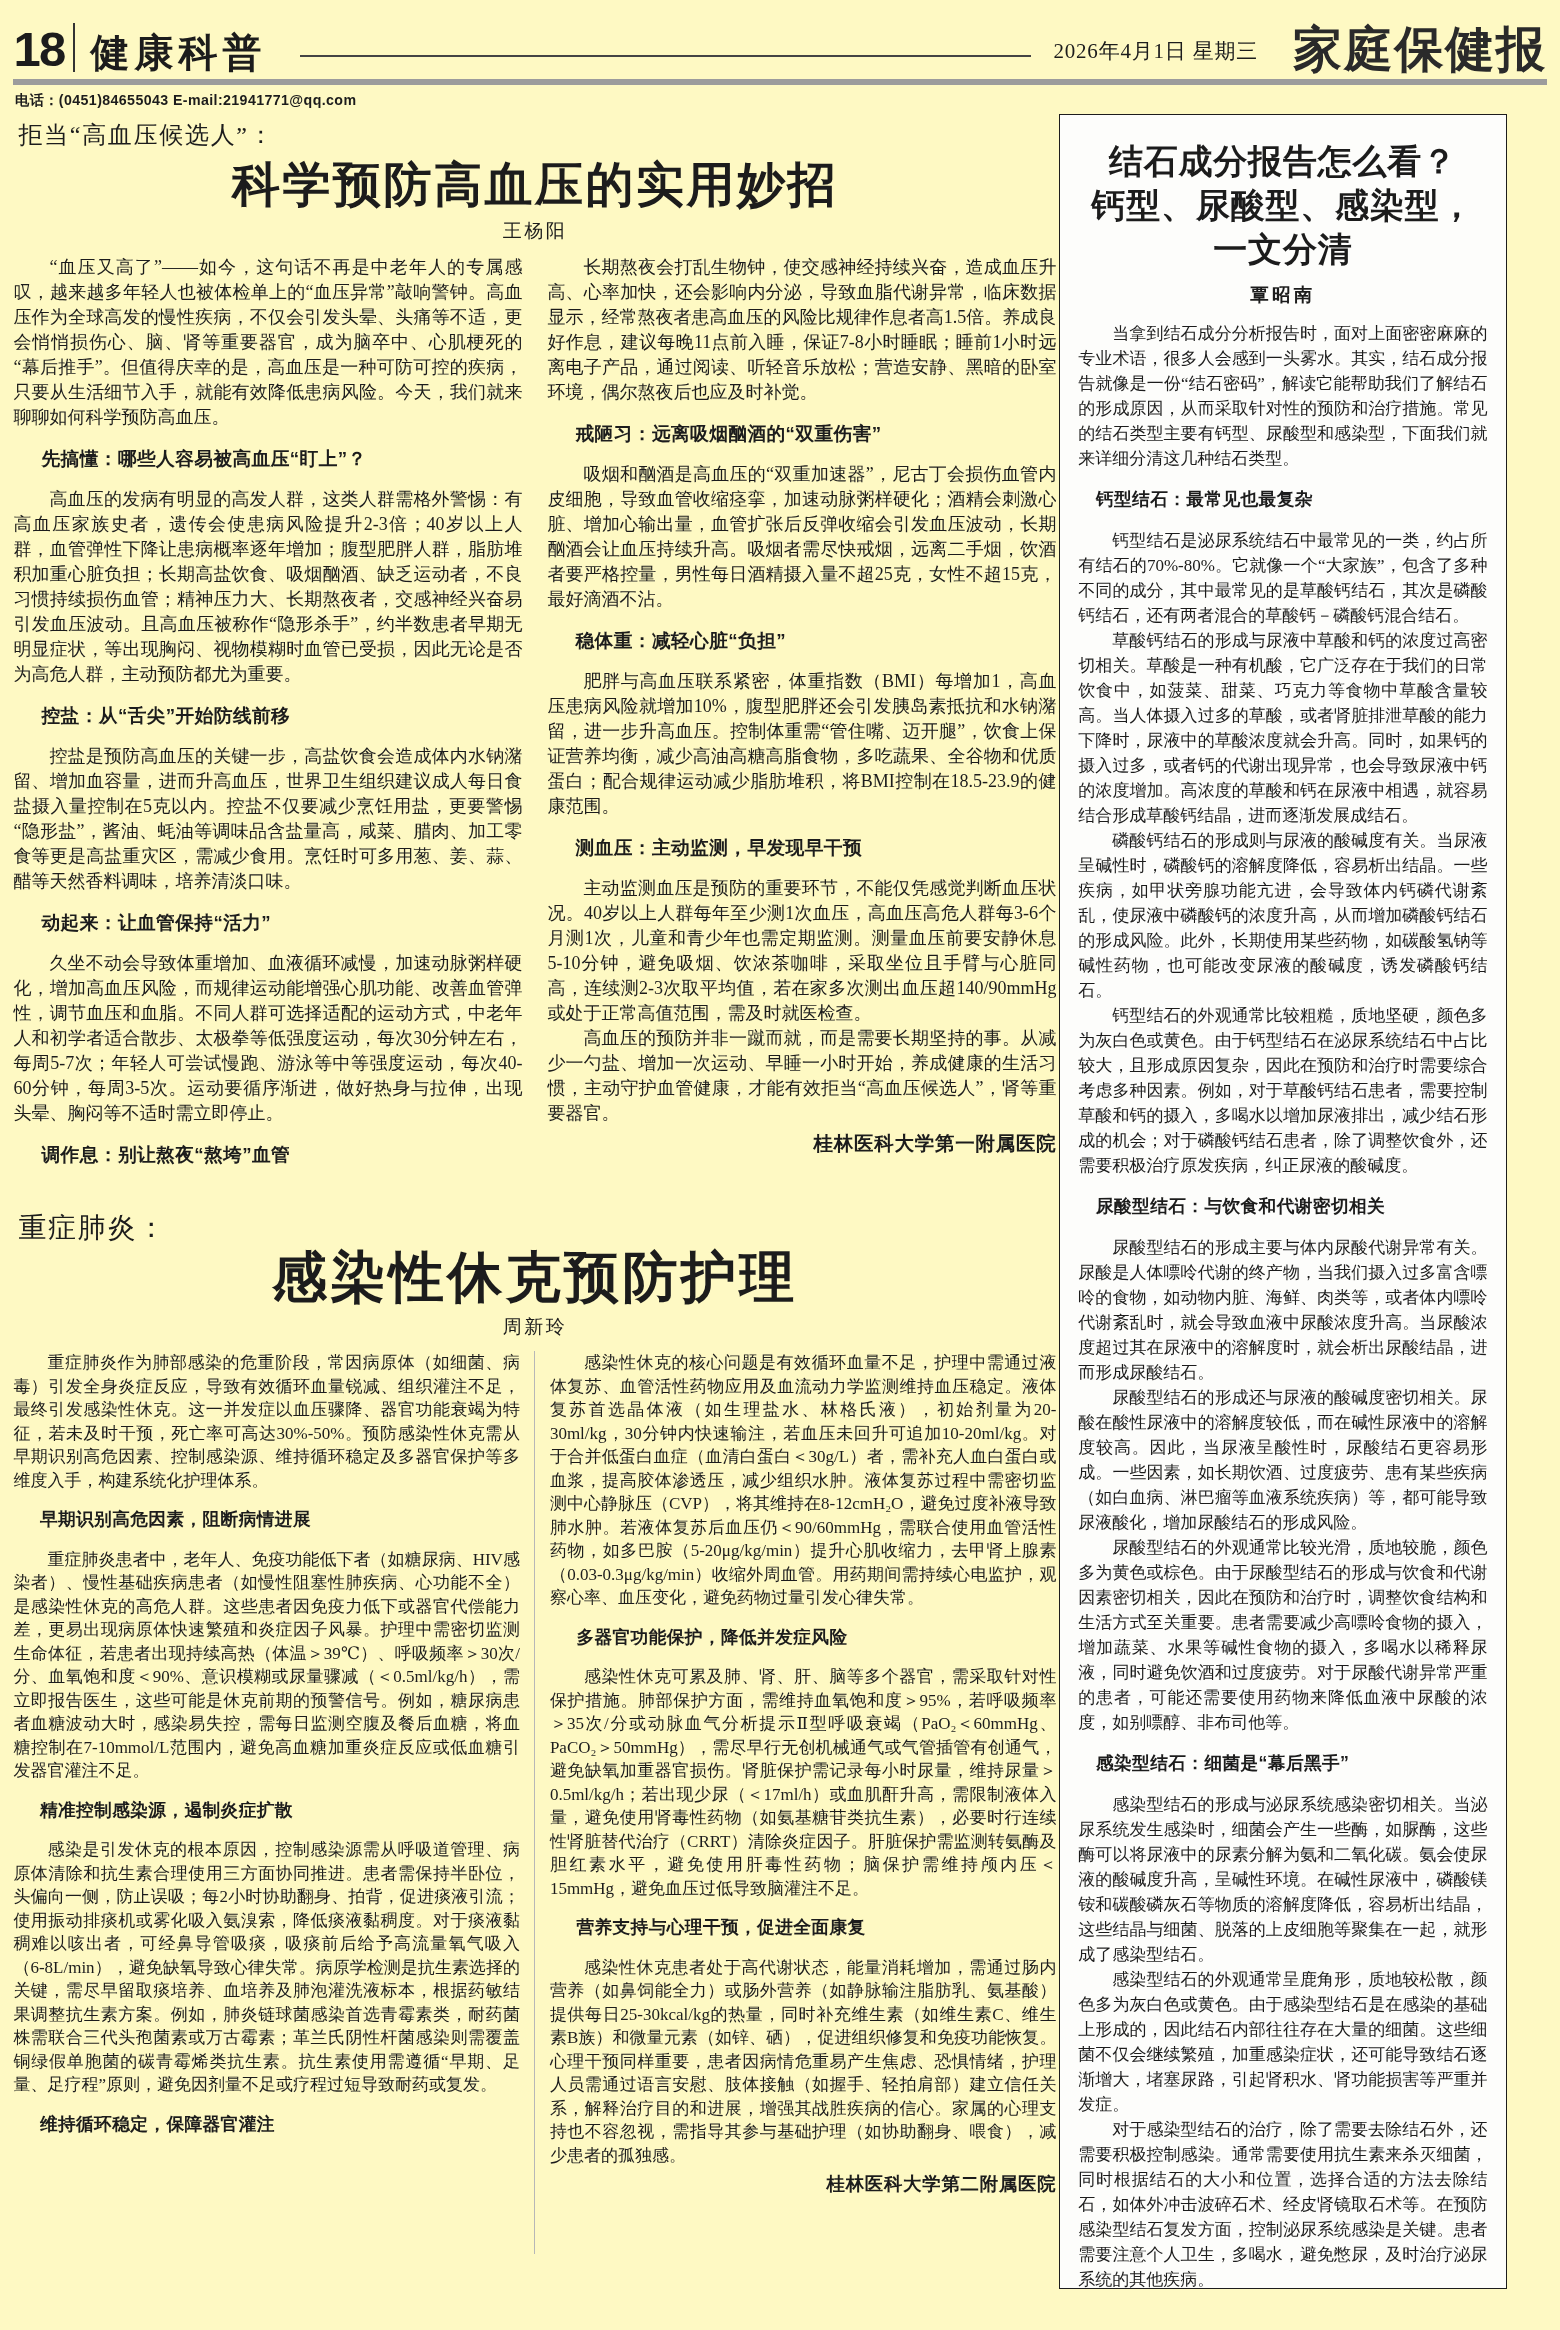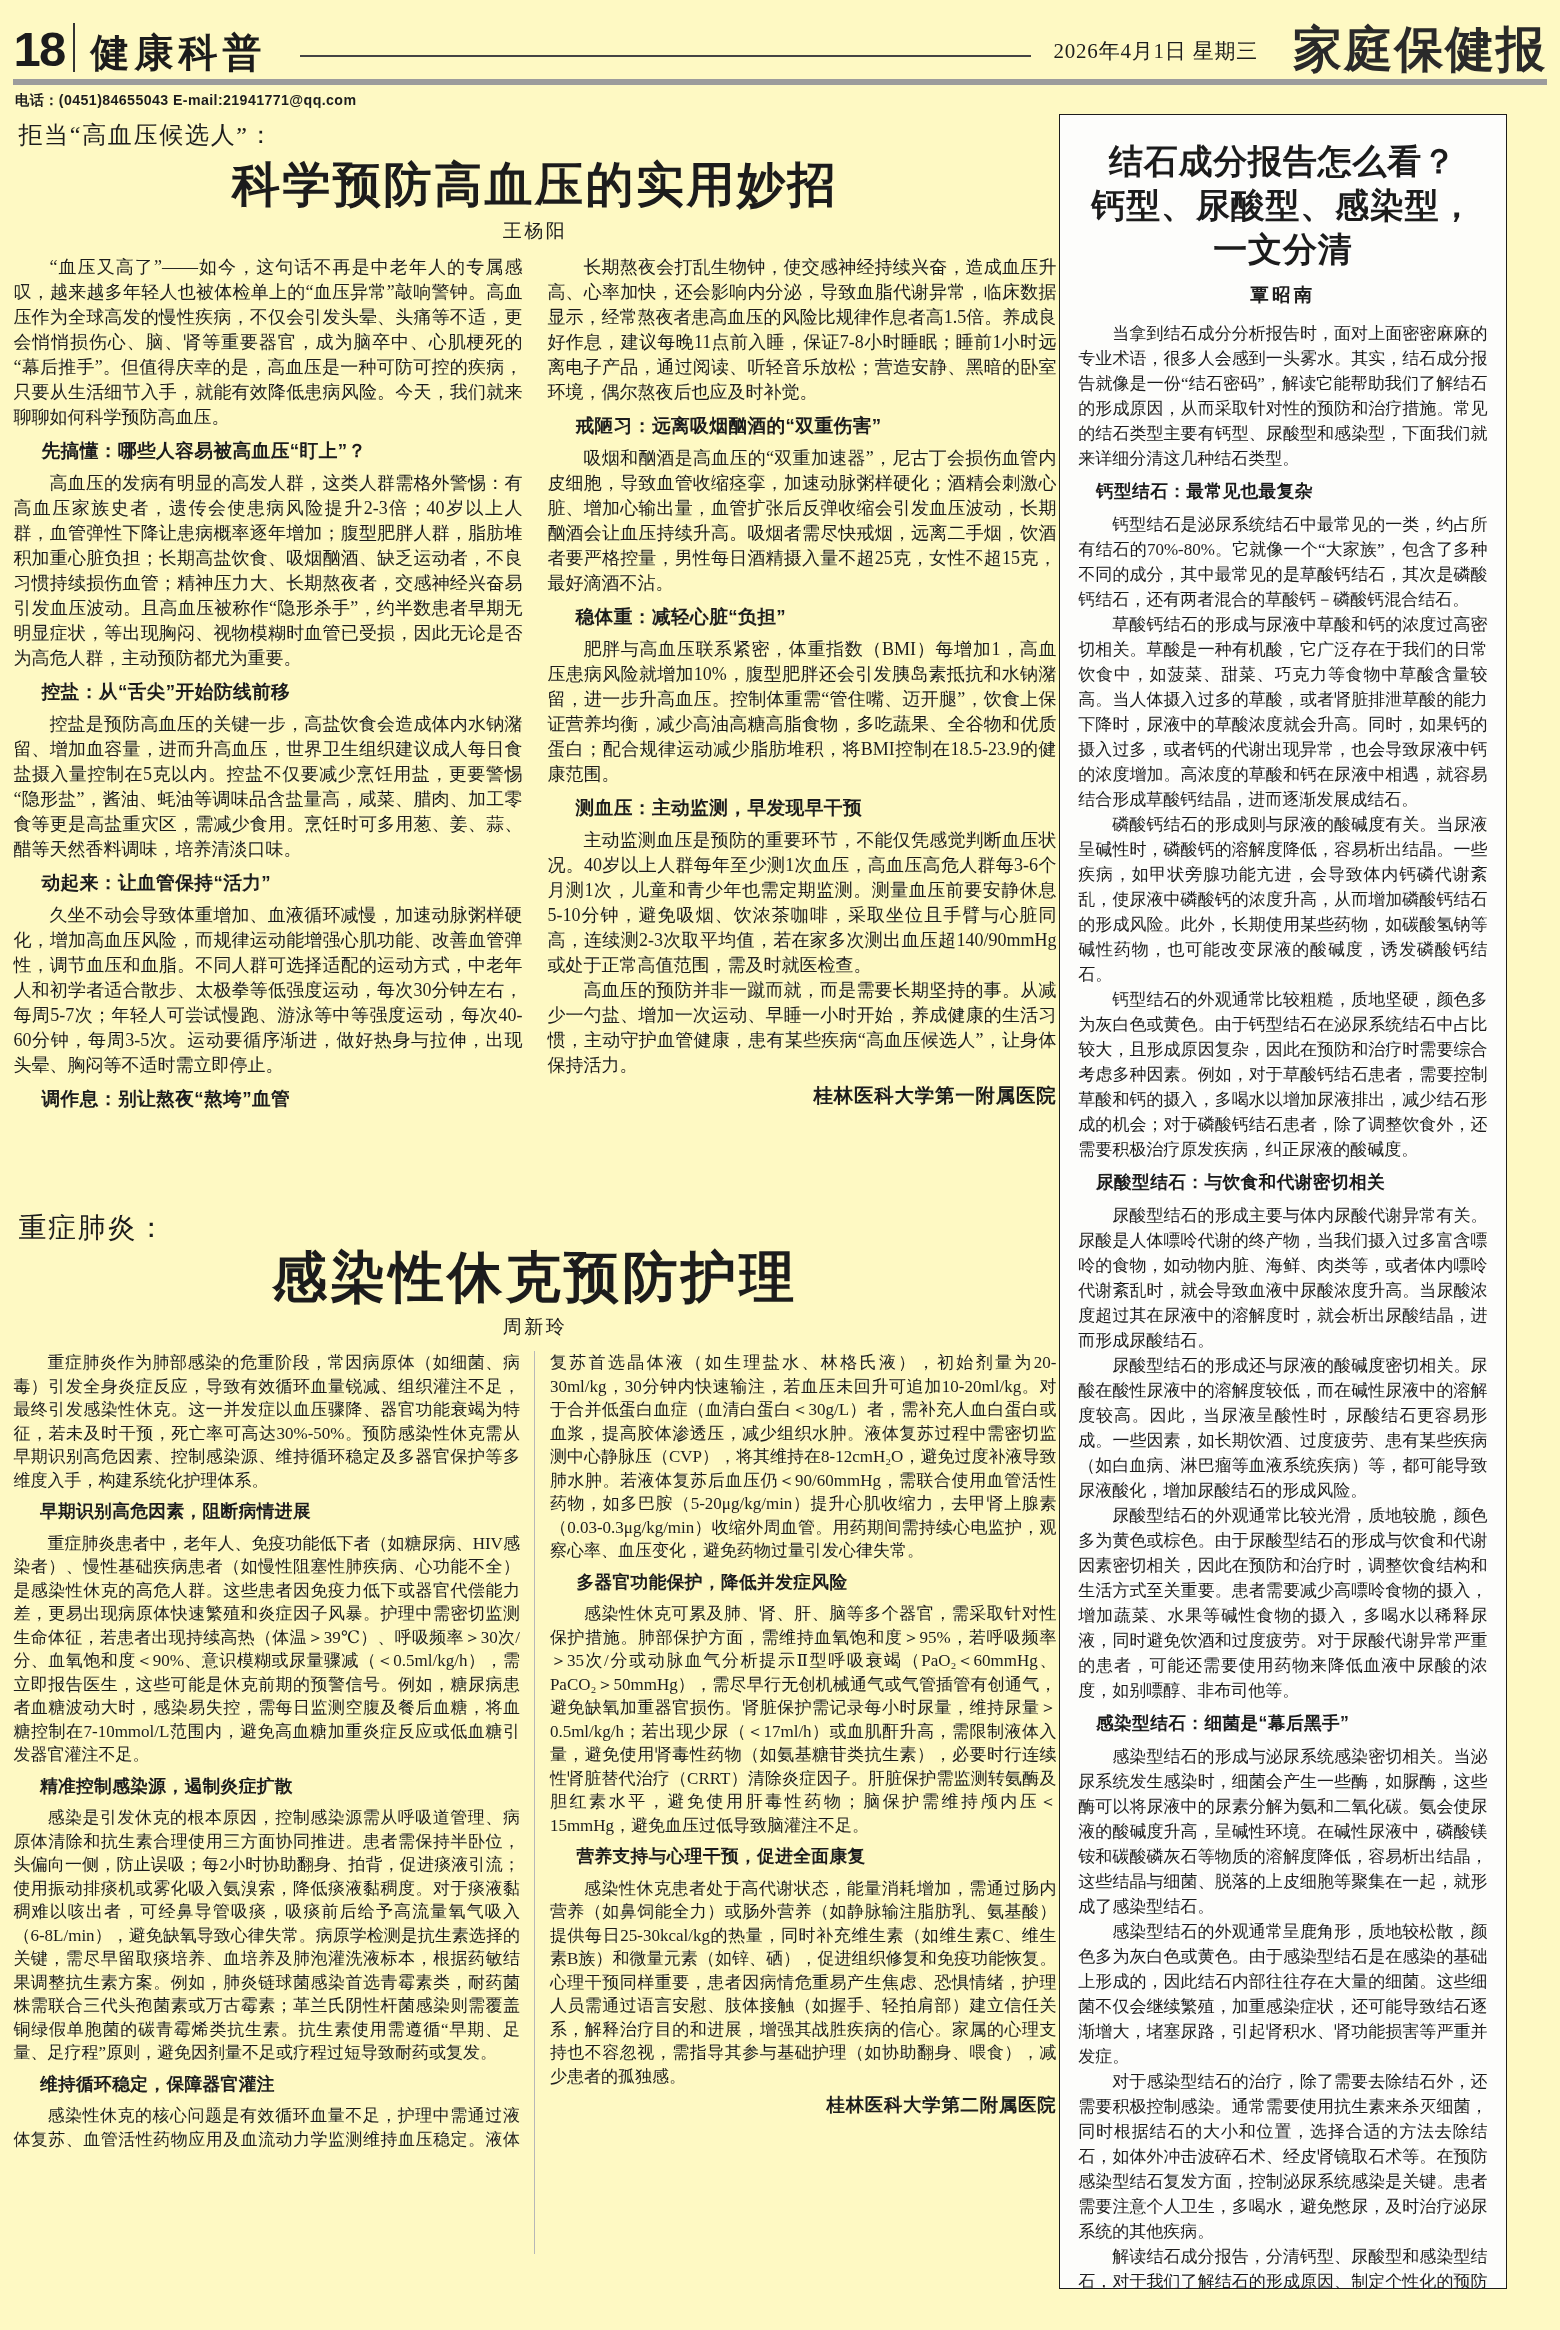--- a/index.html
+++ b/index.html
@@ -26,21 +26,21 @@
   
   .kicker{font-size:24px;letter-spacing:1.7px;margin:5px 0 1.7px 5px;}
   .kicker2{font-size:28px;letter-spacing:1.7px;margin:8.4px 0 0 5px;}
   .a-title{font-size:48px;font-weight:bold;text-align:center;letter-spacing:2.5px;margin:6.7px 0 3.4px 0;line-height:1.15;}
   .a-title2{font-size:55px;font-weight:bold;text-align:center;letter-spacing:3.4px;margin:1.7px 0 1.7px 0;line-height:1.1;}
   .a-author{text-align:center;font-size:19px;margin:5px 0 11.7px 0;letter-spacing:2.5px;}
   .cols{column-gap:25px;column-count:2;overflow:hidden;}
   .cols.a1{height:945px;font-size:18px;line-height:25px;}
   .cols.a2{height:903px;font-size:17px;line-height:23.5px;column-rule:0.8px solid #b7b7b7;column-gap:30px;}
   .cols p.p, .rbody p.p{margin:0;text-indent:2em;text-align:justify;}
-  h3.h{font-family:"Liberation Sans","DejaVu Sans",sans-serif;font-size:1.04em;font-weight:bold;margin:8px 0;text-indent:1.5em;letter-spacing:0.4px;}
+  h3.h{font-family:"Liberation Sans","DejaVu Sans",sans-serif;font-size:1.04em;font-weight:bold;margin:16px 0;text-indent:1.5em;letter-spacing:0.4px;}
   p.sig{margin:5px 0 0 0;text-align:right;font-weight:bold;font-family:"Liberation Sans","DejaVu Sans",sans-serif;font-size:1.08em;letter-spacing:0.8px;}
   
   .box{border:1.7px solid #1d1d1d;height:2175px;box-sizing:border-box;padding:25px 18.4px 17px 18.4px;overflow:hidden;background:#fdfdfb;}
   .r-title{font-size:34px;font-weight:bold;text-align:center;line-height:1.3;letter-spacing:0.8px;margin:0;}
   .r-author{text-align:center;font-size:18.4px;font-weight:bold;letter-spacing:3.4px;margin:10px 0 13.4px 0;font-family:"Liberation Sans","DejaVu Sans",sans-serif;}
   .rbody{font-size:17px;line-height:25px;}
   .rbody h3.h{text-indent:1em;}
 </style>
 </head>
 <body>
@@ -78,21 +78,21 @@
               <h3 class="h">动起来：让血管保持“活力”</h3>
               <p class="p">久坐不动会导致体重增加、血液循环减慢，加速动脉粥样硬化，增加高血压风险，而规律运动能增强心肌功能、改善血管弹性，调节血压和血脂。不同人群可选择适配的运动方式，中老年人和初学者适合散步、太极拳等低强度运动，每次30分钟左右，每周5-7次；年轻人可尝试慢跑、游泳等中等强度运动，每次40-60分钟，每周3-5次。运动要循序渐进，做好热身与拉伸，出现头晕、胸闷等不适时需立即停止。</p>
               <h3 class="h">调作息：别让熬夜“熬垮”血管</h3>
               <p class="p">长期熬夜会打乱生物钟，使交感神经持续兴奋，造成血压升高、心率加快，还会影响内分泌，导致血脂代谢异常，临床数据显示，经常熬夜者患高血压的风险比规律作息者高1.5倍。养成良好作息，建议每晚11点前入睡，保证7-8小时睡眠；睡前1小时远离电子产品，通过阅读、听轻音乐放松；营造安静、黑暗的卧室环境，偶尔熬夜后也应及时补觉。</p>
               <h3 class="h">戒陋习：远离吸烟酗酒的“双重伤害”</h3>
               <p class="p">吸烟和酗酒是高血压的“双重加速器”，尼古丁会损伤血管内皮细胞，导致血管收缩痉挛，加速动脉粥样硬化；酒精会刺激心脏、增加心输出量，血管扩张后反弹收缩会引发血压波动，长期酗酒会让血压持续升高。吸烟者需尽快戒烟，远离二手烟，饮酒者要严格控量，男性每日酒精摄入量不超25克，女性不超15克，最好滴酒不沾。</p>
               <h3 class="h">稳体重：减轻心脏“负担”</h3>
               <p class="p">肥胖与高血压联系紧密，体重指数（BMI）每增加1，高血压患病风险就增加10%，腹型肥胖还会引发胰岛素抵抗和水钠潴留，进一步升高血压。控制体重需“管住嘴、迈开腿”，饮食上保证营养均衡，减少高油高糖高脂食物，多吃蔬果、全谷物和优质蛋白；配合规律运动减少脂肪堆积，将BMI控制在18.5-23.9的健康范围。</p>
               <h3 class="h">测血压：主动监测，早发现早干预</h3>
               <p class="p">主动监测血压是预防的重要环节，不能仅凭感觉判断血压状况。40岁以上人群每年至少测1次血压，高血压高危人群每3-6个月测1次，儿童和青少年也需定期监测。测量血压前要安静休息5-10分钟，避免吸烟、饮浓茶咖啡，采取坐位且手臂与心脏同高，连续测2-3次取平均值，若在家多次测出血压超140/90mmHg或处于正常高值范围，需及时就医检查。</p>
-              <p class="p">高血压的预防并非一蹴而就，而是需要长期坚持的事。从减少一勺盐、增加一次运动、早睡一小时开始，养成健康的生活习惯，主动守护血管健康，患有某些疾病“高血压候选人”，让身体保持活力。</p>
+              <p class="p">高血压的预防并非一蹴而就，而是需要长期坚持的事。从减少一勺盐、增加一次运动、早睡一小时开始，养成健康的生活习惯，主动守护血管健康，才能有效拒当“高血压候选人”，肾等重要器官。</p>
               <p class="sig">桂林医科大学第一附属医院</p>
             </div>
         </article>
 
         <article>
           <div class="kicker2">重症肺炎：</div>
           <h1 class="a-title2">感染性休克预防护理</h1>
           <div class="a-author">周新玲</div>
           <div class="cols a2">
               <p class="p">重症肺炎作为肺部感染的危重阶段，常因病原体（如细菌、病毒）引发全身炎症反应，导致有效循环血量锐减、组织灌注不足，最终引发感染性休克。这一并发症以血压骤降、器官功能衰竭为特征，若未及时干预，死亡率可高达30%-50%。预防感染性休克需从早期识别高危因素、控制感染源、维持循环稳定及多器官保护等多维度入手，构建系统化护理体系。</p>

